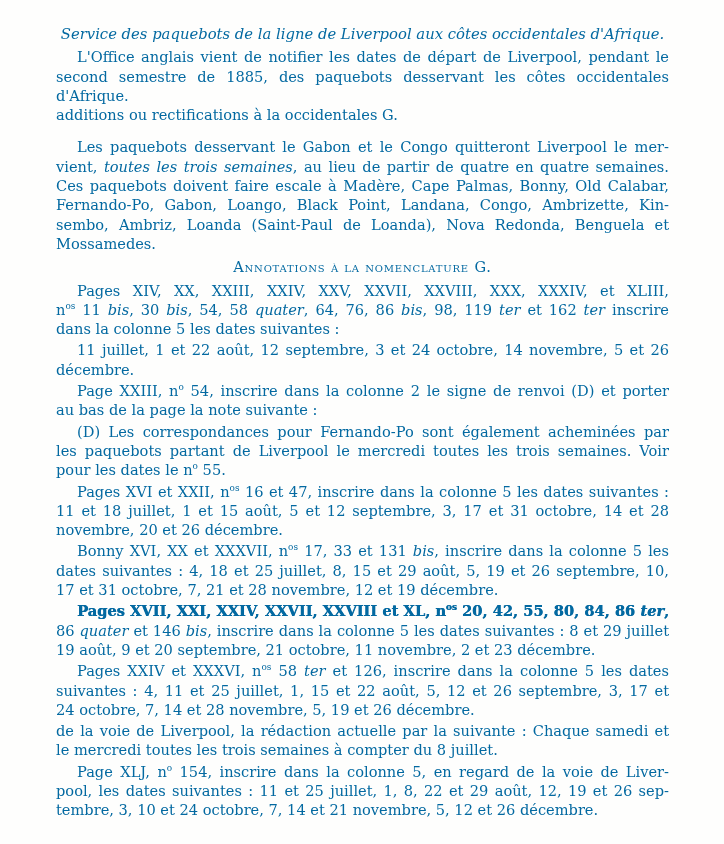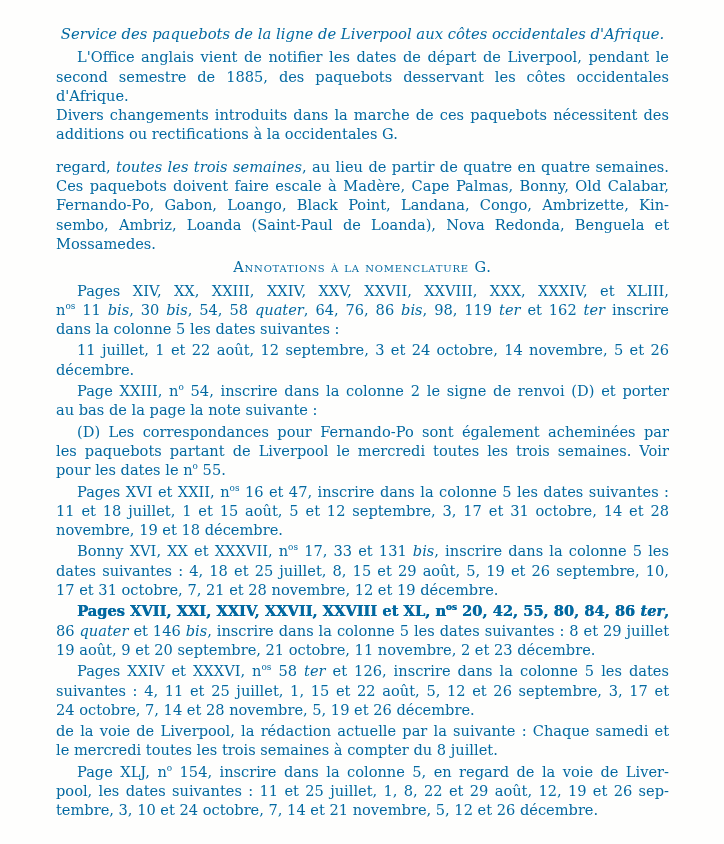--- a/index.html
+++ b/index.html
@@ -56,25 +56,25 @@
 <body>
 
 <div class="scan">
   <div class="text-column">
       <div class="block title">
         <div class="line"><span class="st-i">Service des paquebots de la ligne de Liverpool aux côtes occidentales d'Afrique.</span></div>
       </div>
       <div class="block para" style="margin-top: 4px;">
         <div class="line justify indent"><span>L'Office anglais vient de notifier les dates de départ de Liverpool, pendant le</span></div>
         <div class="line justify"><span>second semestre de 1885, des paquebots desservant les côtes occidentales d'Afrique.</span></div>
-        <div class="line justify"><span>Divers changements introduits dans la marche de ces paquebots nécessitent des</span></div>
         <div class="line"><span>additions ou rectifications à la occidentales G.</span></div>
       </div>
       <div class="block para" style="margin-top: 13px;">
-        <div class="line justify"><span>regard, </span><span class="st-i">toutes les trois semaines</span><span>, au lieu de partir de quatre en quatre semaines.</span></div>
+        <div class="line justify indent"><span>Les paquebots desservant le Gabon et le Congo quitteront Liverpool le mer-</span></div>
+        <div class="line justify"><span>vient, </span><span class="st-i">toutes les trois semaines</span><span>, au lieu de partir de quatre en quatre semaines.</span></div>
         <div class="line justify"><span>Ces paquebots doivent faire escale à Madère, Cape Palmas, Bonny, Old Calabar,</span></div>
         <div class="line justify"><span>Fernando-Po, Gabon, Loango, Black Point, Landana, Congo, Ambrizette, Kin-</span></div>
         <div class="line justify"><span>sembo, Ambriz, Loanda (Saint-Paul de Loanda), Nova Redonda, Benguela et</span></div>
         <div class="line"><span>Mossamedes.</span></div>
       </div>
       <div class="block heading" style="margin-top: 4px;">
         <div class="line"><span class="st-sc">Annotations à la nomenclature G.</span></div>
       </div>
       <div class="block para" style="margin-top: 4px;">
         <div class="line justify indent"><span>Pages XIV, XX, XXIII, XXIV, XXV, XXVII, XXVIII, XXX, XXXIV, et XLIII,</span></div>
@@ -90,21 +90,21 @@
         <div class="line"><span>au bas de la page la note suivante :</span></div>
       </div>
       <div class="block para" style="margin-top: 2px;">
         <div class="line justify indent"><span>(D) Les correspondances pour Fernando-Po sont également acheminées par</span></div>
         <div class="line justify"><span>les paquebots partant de Liverpool le mercredi toutes les trois semaines. Voir</span></div>
         <div class="line"><span>pour les dates le n</span><span class="st-sup">o</span><span> 55.</span></div>
       </div>
       <div class="block para" style="margin-top: 2px;">
         <div class="line justify indent"><span>Pages XVI et XXII, n</span><span class="st-sup">os</span><span> 16 et 47, inscrire dans la colonne 5 les dates suivantes :</span></div>
         <div class="line justify"><span>11 et 18 juillet, 1 et 15 août, 5 et 12 septembre, 3, 17 et 31 octobre, 14 et 28</span></div>
-        <div class="line"><span>novembre, 19 et 18 décembre.</span></div>
+        <div class="line"><span>novembre, 20 et 26 décembre.</span></div>
       </div>
       <div class="block para" style="margin-top: 2px;">
         <div class="line justify indent"><span>Bonny XVI, XX et XXXVII, n</span><span class="st-sup">os</span><span> 17, 33 et 131 </span><span class="st-i">bis</span><span>, inscrire dans la colonne 5 les</span></div>
         <div class="line justify"><span>dates suivantes : 4, 18 et 25 juillet, 8, 15 et 29 août, 5, 19 et 26 septembre, 10,</span></div>
         <div class="line"><span>17 et 31 octobre, 7, 21 et 28 novembre, 12 et 19 décembre.</span></div>
       </div>
       <div class="block para" style="margin-top: 2px;">
         <div class="line justify indent"><span class="st-b">Pages XVII, XXI, XXIV, XXVII, XXVIII et XL, n</span><span class="st-b st-sup">os</span><span class="st-b"> 20, 42, 55, 80, 84, 86 </span><span class="st-b st-i">ter</span><span class="st-b">,</span></div>
         <div class="line justify"><span>86 </span><span class="st-i">quater</span><span> et 146 </span><span class="st-i">bis</span><span>, inscrire dans la colonne 5 les dates suivantes : 8 et 29 juillet</span></div>
         <div class="line"><span>19 août, 9 et 20 septembre, 21 octobre, 11 novembre, 2 et 23 décembre.</span></div>

